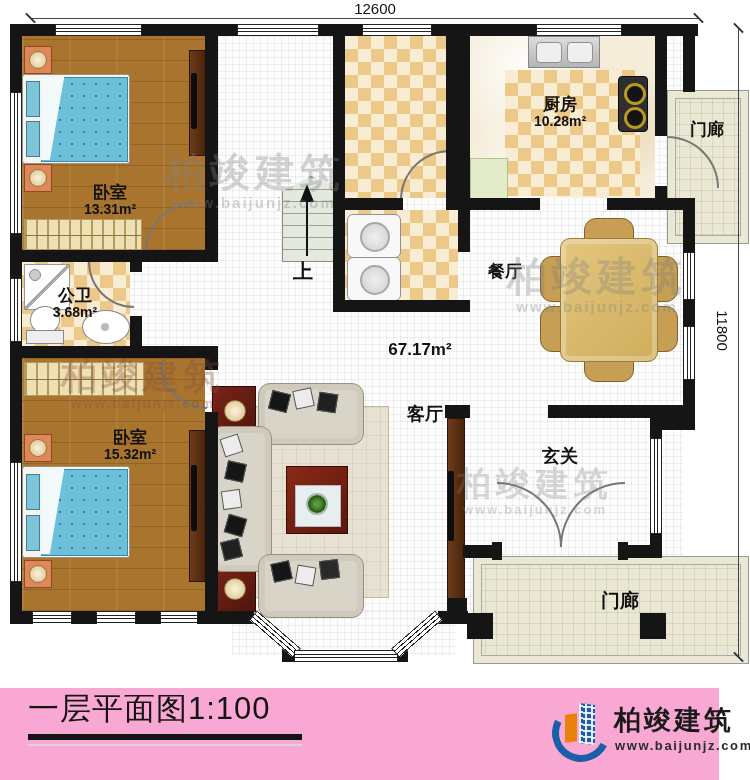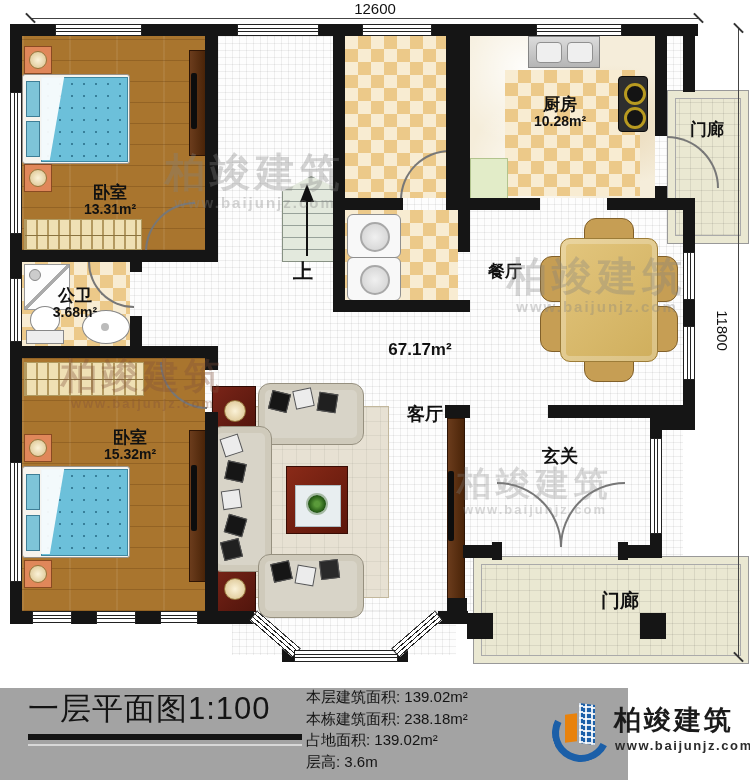--- a/index.html
+++ b/index.html
@@ -56,21 +56,21 @@
     background-size:14px 14px;z-index:9;}
   .chair{position:absolute;background:#c69e54;border:1px solid #81602a;z-index:10;}
   .washer{position:absolute;background:#f8f8f8;border:1px solid #8f8f8f;border-radius:6px;z-index:10;}
   .drum{position:absolute;border-radius:50%;border:2px solid #a8a8a8;background:radial-gradient(#f0f0f0,#cfcfcf);}
   .wm{position:absolute;z-index:50;text-align:center;pointer-events:none;font-weight:bold;}
   .wm .wm-name{display:block;font-size:40px;letter-spacing:5px;line-height:1;}
   .wm .wm-url{display:block;font-size:15px;letter-spacing:2px;margin-top:2px;}
   .dim{position:absolute;z-index:60;font-size:15px;color:#111;}
   .dimline{position:absolute;background:#444;z-index:60;}
   .tick{position:absolute;width:13px;height:2px;background:#333;transform:rotate(45deg);z-index:60;}
-  #titleblock{position:absolute;left:0;top:688px;width:628px;height:92px;background:#a3a3a3;z-index:70;}
+  #titleblock{position:absolute;left:0;top:688px;width:719px;height:92px;background:#f9a8d4;z-index:70;text-align:right;}
   .tb-title{position:absolute;left:28px;top:0px;font-size:31px;color:#141414;letter-spacing:1px;white-space:nowrap;}
   .tb-rule1{position:absolute;left:28px;top:46px;width:274px;height:6px;background:#141414;}
   .tb-rule2{position:absolute;left:28px;top:56px;width:274px;height:2px;background:#d8d8d8;}
   .tb-stats{position:absolute;left:306px;top:-2px;font-size:15px;line-height:21.5px;color:#141414;}
   .tb-stats .row span{display:inline;}
   .logo{position:absolute;left:552px;top:6px;width:196px;height:80px;}
   .logo-name{position:absolute;left:62px;top:8px;font-size:27px;font-weight:bold;letter-spacing:3px;color:#1a1a1a;white-space:nowrap;}
   .logo-url{position:absolute;left:63px;top:44px;font-size:13px;font-weight:bold;letter-spacing:1.6px;color:#2b2b2b;white-space:nowrap;}
   .swoosh{position:absolute;left:0;top:10px;width:44px;height:44px;border:7px solid transparent;
     border-left-color:#1b5fa8;border-bottom-color:#1b5fa8;border-radius:50%;transform:rotate(-18deg);}
@@ -342,26 +342,20 @@
     <span class="wm-url" style="font-size:13px;">www.baijunjz.com</span>
   </div>
 </div>
 
 <div id="titleblock">
   <div class="tb-title">
     <span>一层平面图</span><span>1:100</span>
   </div>
   <div class="tb-rule1"></div>
   <div class="tb-rule2"></div>
-  <div class="tb-stats">
-    <div class="row"><span>本层建筑面积:</span> <span>139.02m²</span></div>
-    <div class="row"><span>本栋建筑面积:</span> <span>238.18m²</span></div>
-    <div class="row"><span>占地面积:</span> <span>139.02m²</span></div>
-    <div class="row"><span>层高:</span> <span>3.6m</span></div>
-  </div>
   <div class="logo">
     <div class="swoosh"></div>
     <div class="bldg-o"></div>
     <div class="bldg-b"></div>
     <div class="logo-name">柏竣建筑</div>
     <div class="logo-url">www.baijunjz.com</div>
   </div>
 </div>
 
 </body></html>

